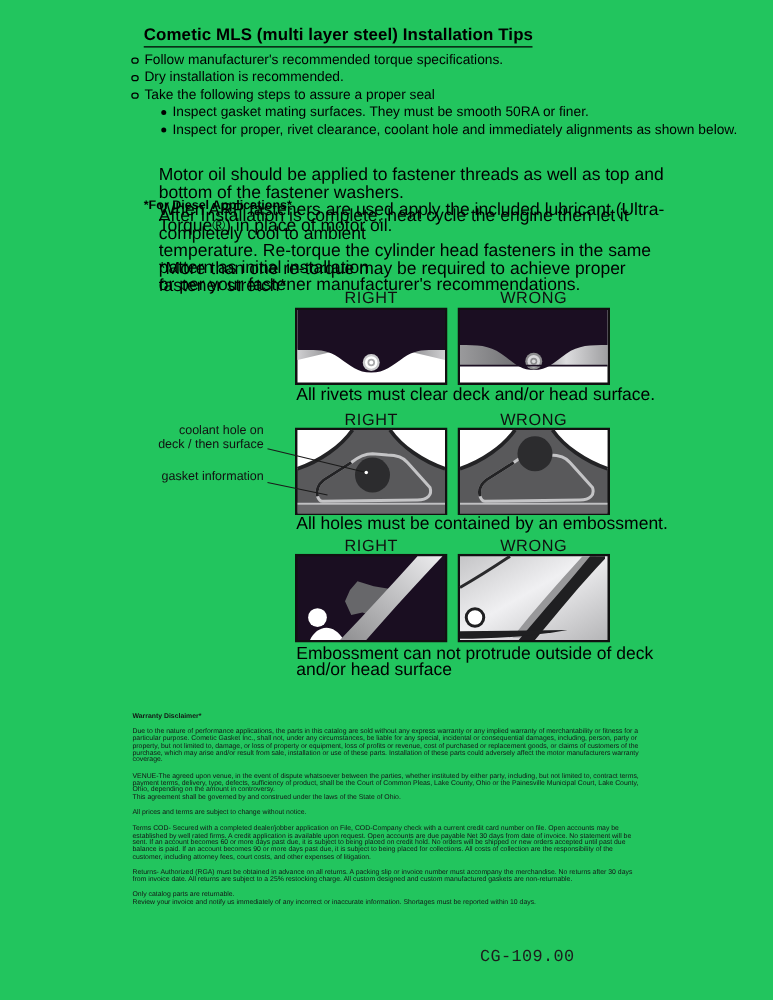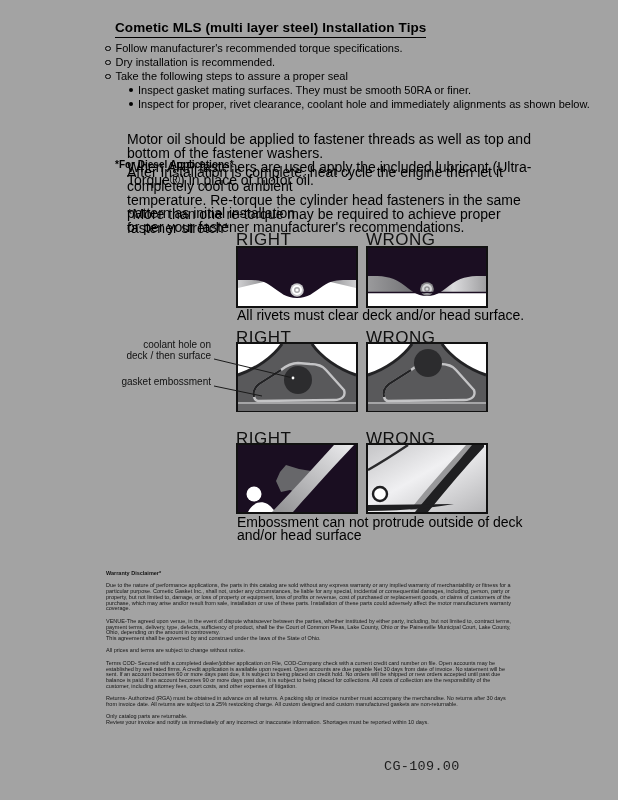--- a/index.html
+++ b/index.html
@@ -1,29 +1,29 @@
 <!DOCTYPE html>
 <html><head>
 <meta charset="utf-8">
 <style>
   html,body{margin:0;padding:0;background:#fff;}
-  .page{position:relative;width:618px;height:800px;background:#a3a3a3;
+  .page{position:relative;width:618px;height:800px;background:#22c55e;
         font-family:"Liberation Sans",sans-serif;color:#000;overflow:hidden;}
   .abs{position:absolute;}
   .title{left:115px;top:20px;font-size:13.5px;font-weight:bold;
          border-bottom:1.6px solid #000;padding-bottom:2px;letter-spacing:.1px;}
   .bullets{left:105px;top:41px;font-size:11px;line-height:14px;}
   .b-row{display:flex;align-items:flex-start;}
   .m-open{width:3.5px;height:3.5px;border:1px solid #000;border-radius:50%;margin:4.5px 5px 0 0;flex:none;}
   .m-fill{width:4px;height:4px;background:#000;border-radius:50%;margin:5px 5px 0 0;flex:none;}
   .sub{margin-left:24px;}
   .h2{left:115px;top:115px;font-size:10px;font-weight:bold;margin-top:44px;}
   .para{left:127px;width:428px;font-size:14px;line-height:13.8px;white-space:pre-line;}
   #para1{top:133px;} #para2{top:166px;} #note{top:208px;}
-  .dg-label{width:122px;font-size:17px;color:#101010;letter-spacing:.5px;}
+  .dg-label{width:122px;text-align:center;font-size:13px;color:#101010;letter-spacing:.5px;}
   .r1{top:230px;} .r2{top:328px;} .r3{top:429px;}
   .colL{left:236px;} .colR{left:366px;}
   .fig{display:block;}
   .caption{left:237px;font-size:14px;white-space:pre-line;line-height:13px;}
   #cap1{top:309px;} #cap2{top:412px;} #cap3{top:516px;}
   .ann{left:99px;width:112px;text-align:right;font-size:10px;line-height:11px;white-space:pre-line;color:#111;}
   #ann1{top:339px;} #ann2{top:376px;}
   .legal{left:106px;top:571px;width:406px;font-size:5.5px;line-height:5.8px;color:#141414;}
   .legal p{margin:0 0 6.5px 0;}
   .legal .lead{font-weight:bold;}
@@ -114,21 +114,21 @@
     <line x1="2" y1="46.5" x2="120" y2="46.5" stroke="#1b0e22" stroke-width="1.4"></line>
   </svg>
 
   <div class="abs caption" id="cap1">All rivets must clear deck and/or head surface.</div>
 
   <div class="abs dg-label r2 colL">RIGHT</div>
   <div class="abs dg-label r2 colR">WRONG</div>
 
   <div class="abs ann" id="ann1">coolant hole on
 deck / then surface</div>
-  <div class="abs ann" id="ann2">gasket embossment</div>
+  <div class="abs ann" id="ann2">gasket information</div>
 
   <svg class="abs fig colL" style="top:342px" width="122" height="70" viewBox="0 0 122 70">
     <rect x="1" y="1" width="120" height="68" fill="#59595b" stroke="#111" stroke-width="2"></rect>
     <path d="M2,2 L46,2 C37,15 20,27 2,33 Z" fill="#ffffff"></path>
     <path d="M46,2 C37,15 20,27 2,33" stroke="#232325" stroke-width="3" fill="none"></path>
     <path d="M120,2 L76,2 C85,15 102,27 120,33 Z" fill="#ffffff"></path>
     <path d="M76,2 C85,15 102,27 120,33" stroke="#232325" stroke-width="3" fill="none"></path>
     <line x1="2" y1="61" x2="120" y2="61" stroke="#bfbfc1" stroke-width="1.5"></line>
     <rect x="2" y="62" width="118" height="7" fill="#69696b"></rect>
     <path d="M22,59 L98,58 C106,58 110,54 108,48 L90,28 C86,23 80,22 74,22 L62,21 C55,21 50,24 45,28 L23,42 C18,46 17,51 18,55 C19,58 20,59 22,59 Z" stroke="#c4c4c6" stroke-width="2.4" fill="none"></path>
@@ -148,20 +148,21 @@
     <path d="M45,28 L23,42 C18,46 17,51 18,55" stroke="#232325" stroke-width="2.4" fill="none"></path>
     <circle cx="62" cy="21" r="14" fill="#2c2c2e"></circle>
   </svg>
 
   <svg class="abs" style="left:210px;top:355px" width="90" height="45" viewBox="0 0 90 45">
     <line x1="4" y1="4" x2="83" y2="23" stroke="#1a1a1a" stroke-width="1"></line>
     <circle cx="83" cy="23" r="1.4" fill="#ffffff"></circle>
     <line x1="4" y1="31" x2="52" y2="41" stroke="#1a1a1a" stroke-width="1"></line>
   </svg>
 
+  <div class="abs caption" id="cap2">All holes must be contained by an embossment.</div>
 
   <div class="abs dg-label r3 colL">RIGHT</div>
   <div class="abs dg-label r3 colR">WRONG</div>
 
   <svg class="abs fig colL" style="top:443px" width="122" height="71" viewBox="0 0 122 71">
     <defs>
       <linearGradient id="f3rB" x1="1" y1="0" x2="0" y2="1">
         <stop offset="0" stop-color="#ececee"></stop>
           <stop offset="1" stop-color="#8f8f91"></stop>
       </linearGradient>

